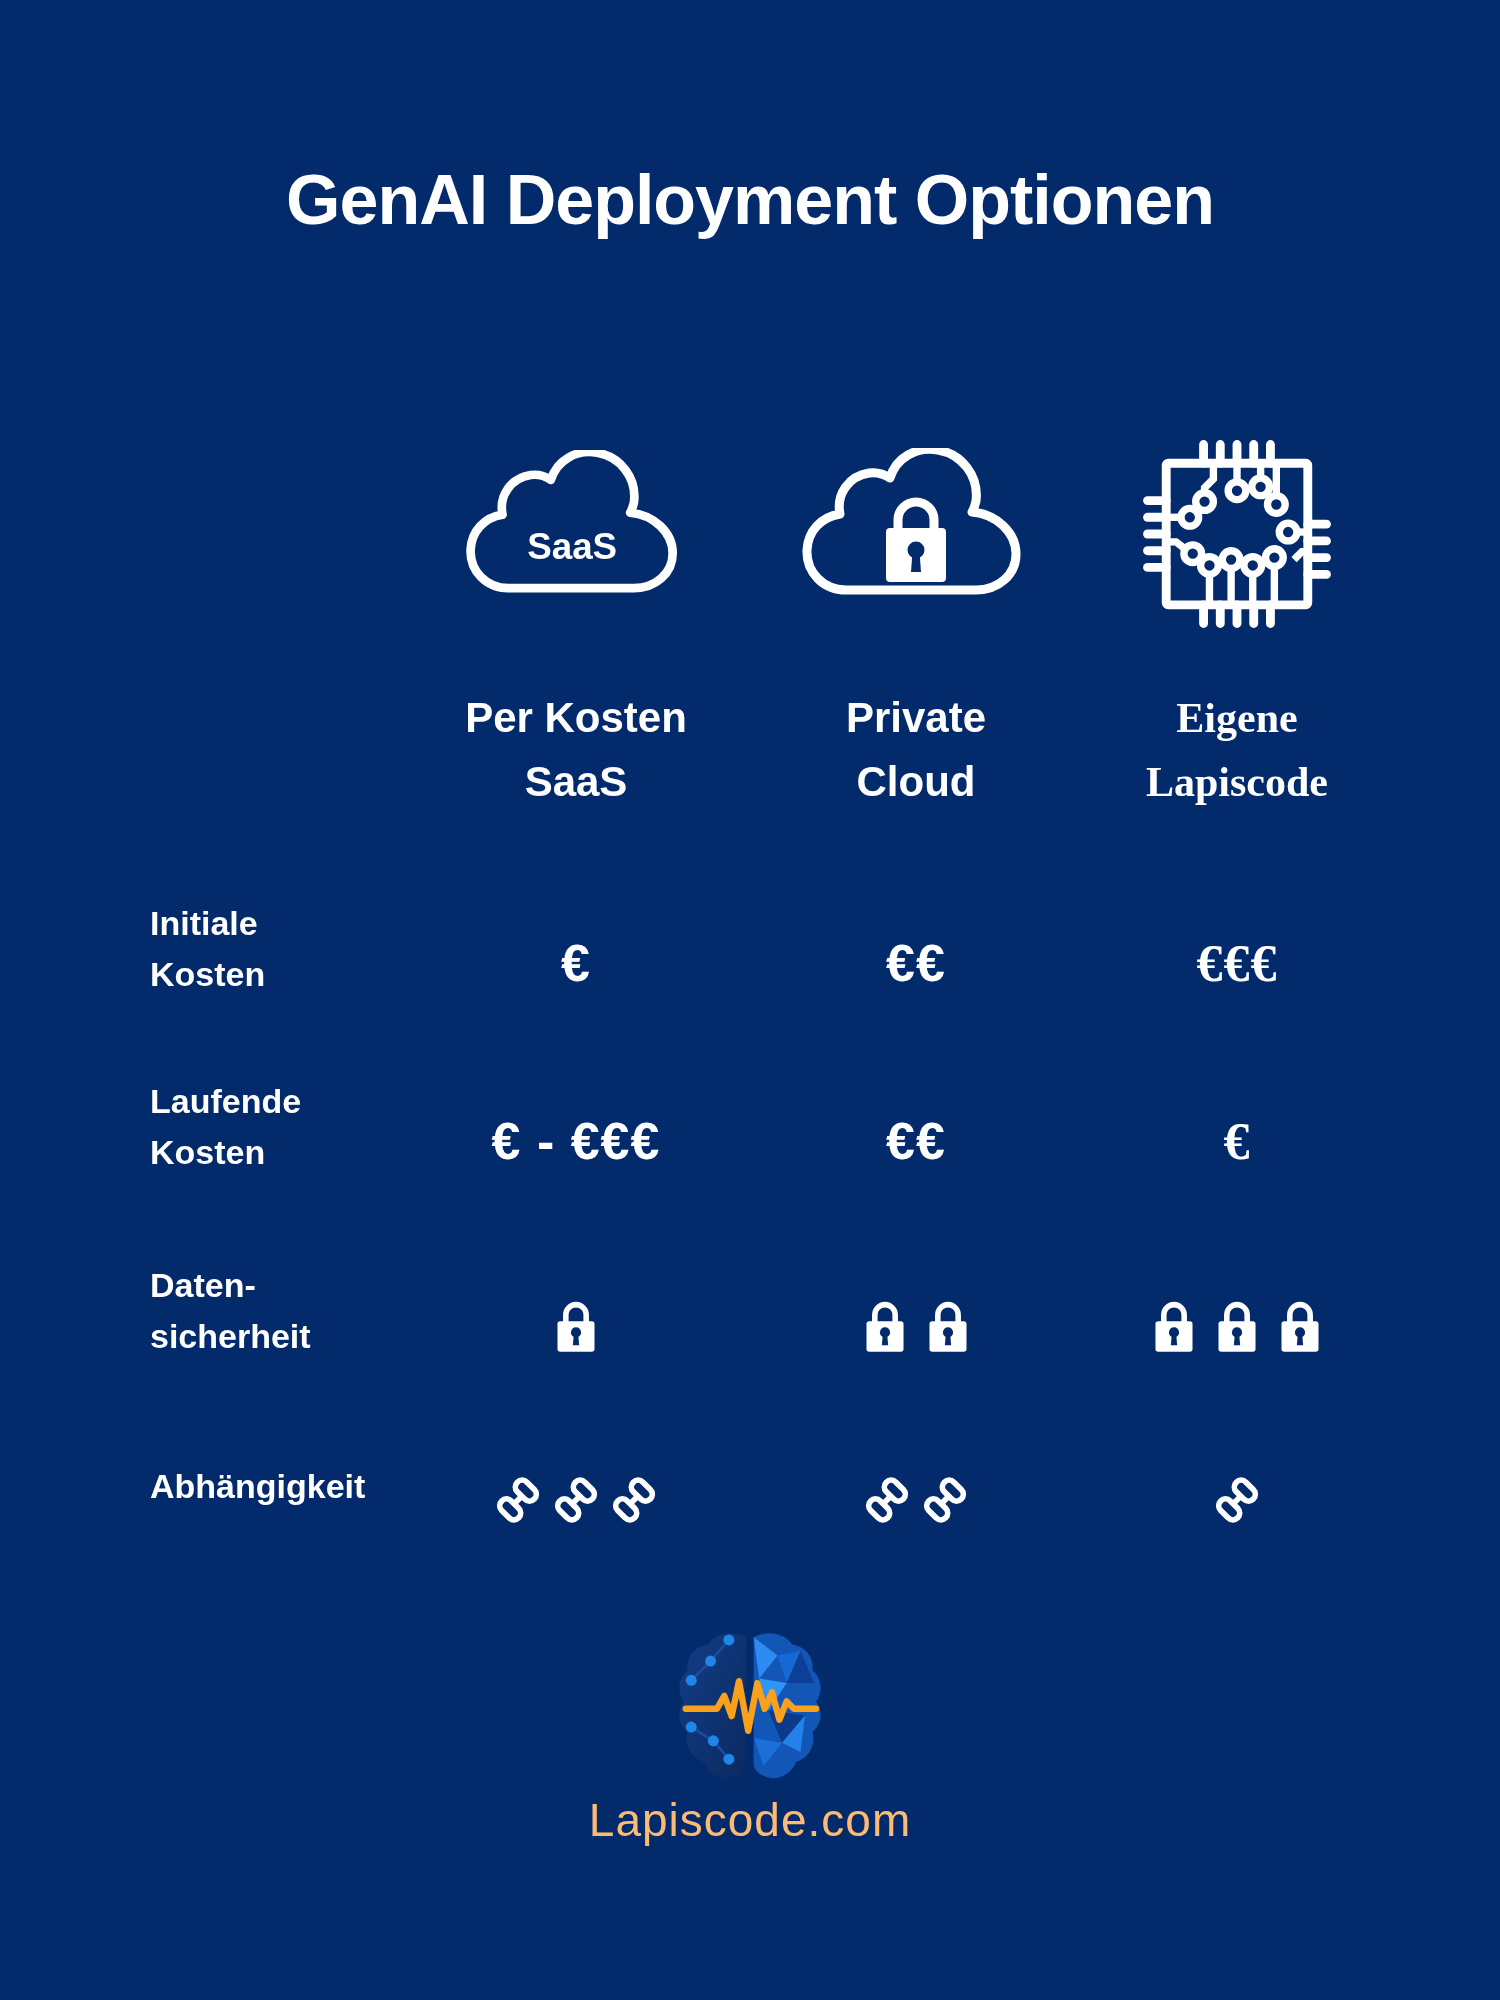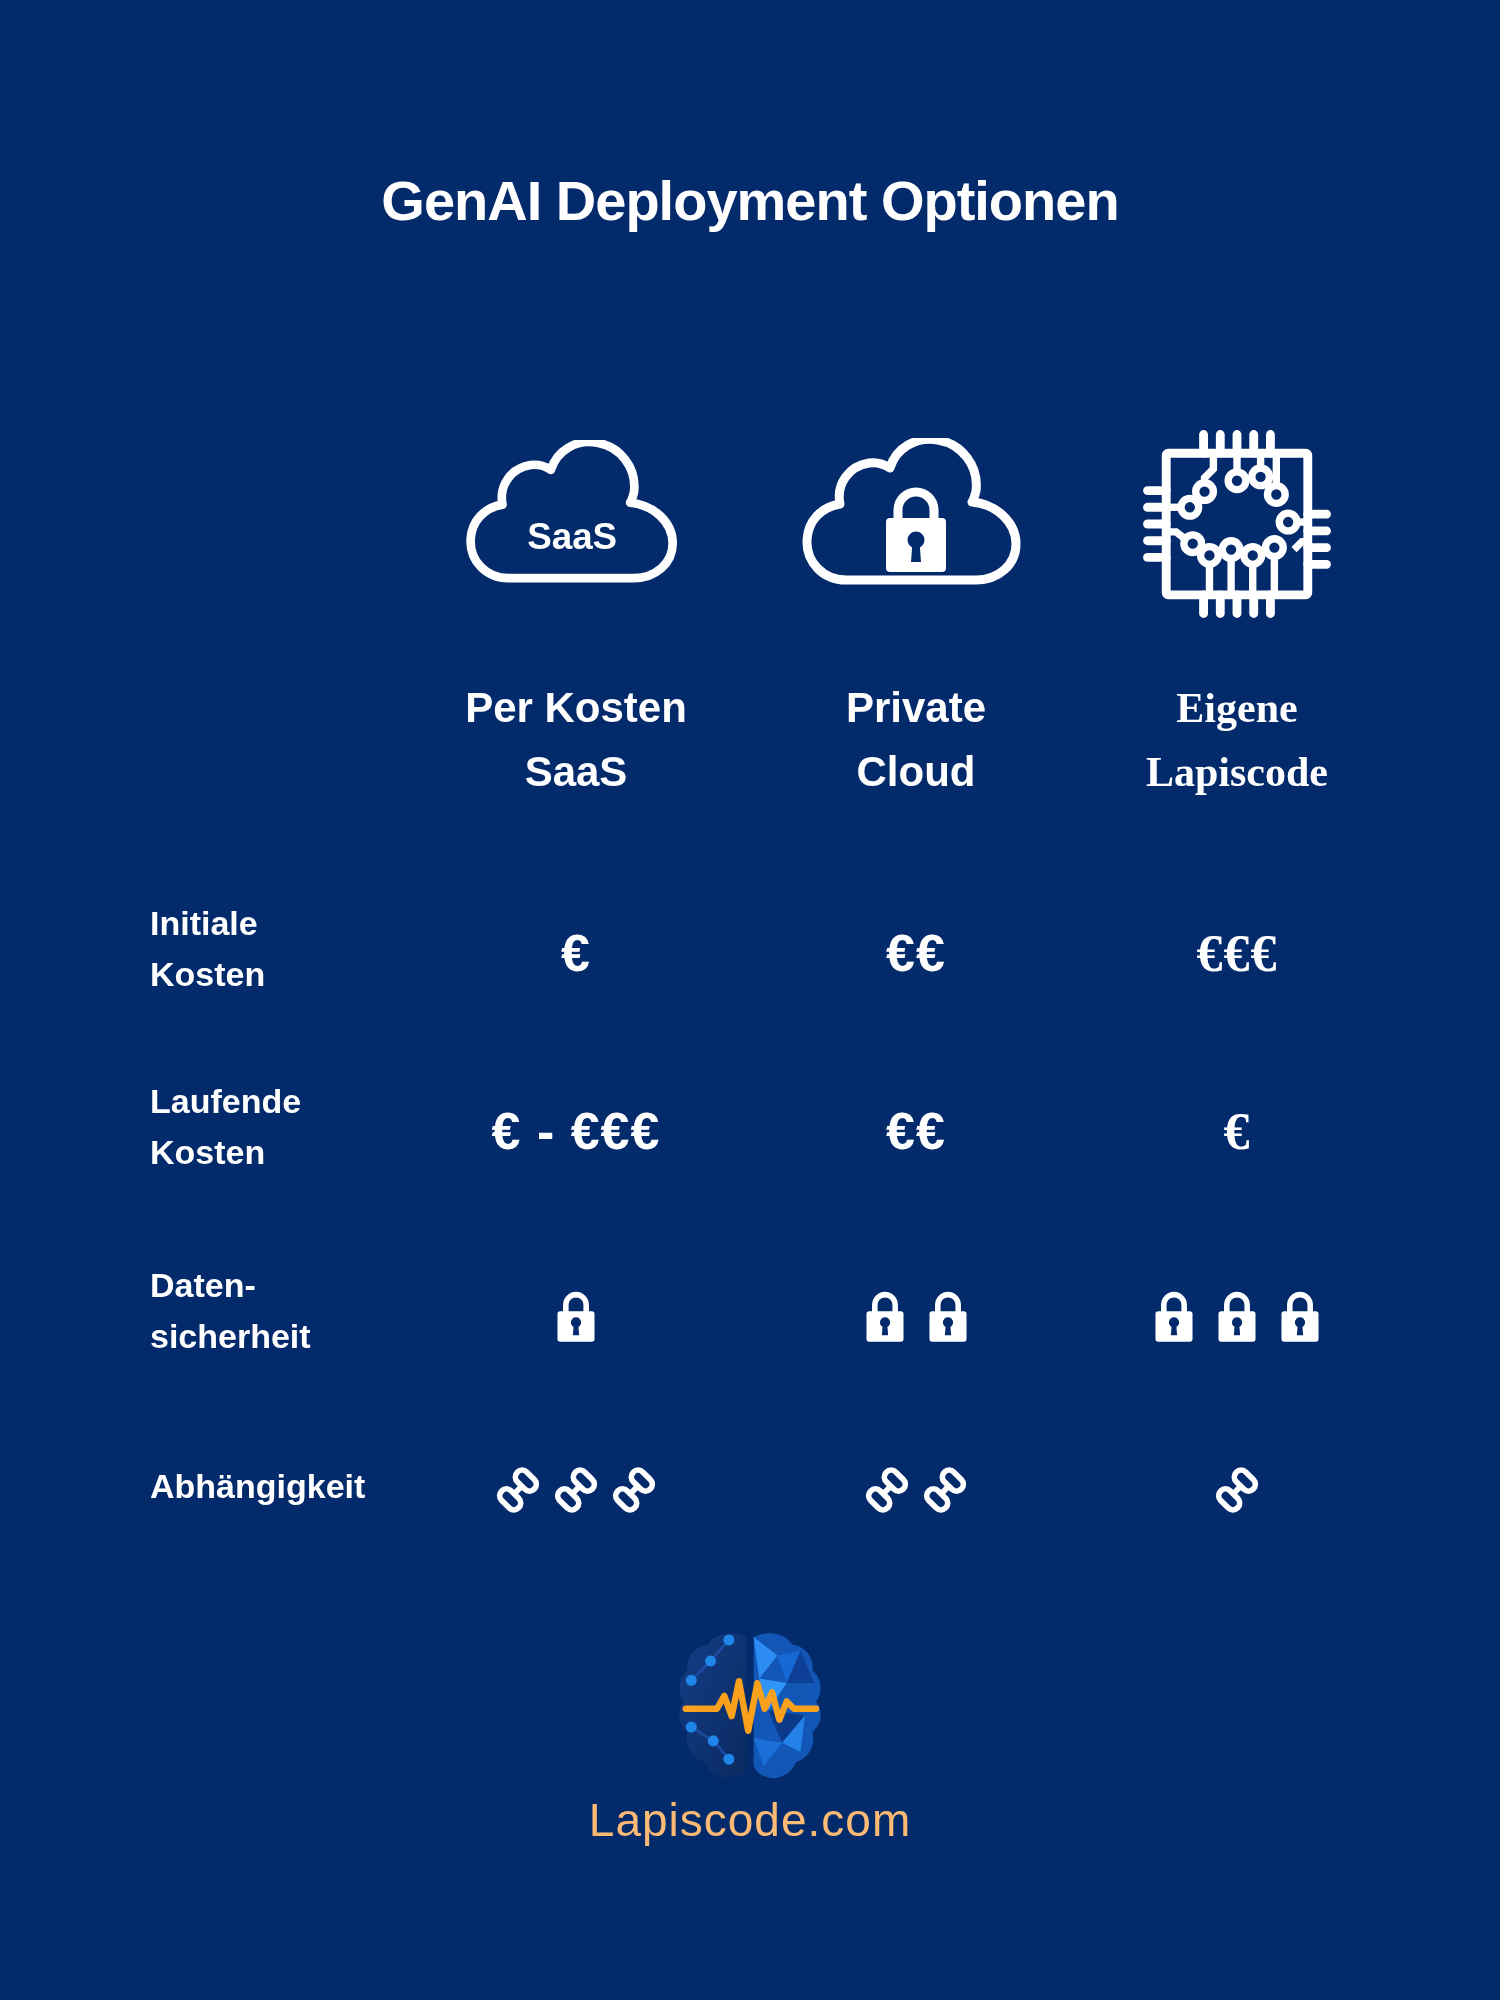--- a/index.html
+++ b/index.html
@@ -8,26 +8,26 @@
     background:#032a6b;
     font-family:"Liberation Sans", sans-serif;
     color:#ffffff;
     overflow:hidden;
     position:relative;
   }
   .page{position:absolute;inset:0;}
   .title{
     position:absolute;top:140px;left:0;width:1500px;height:120px;
     display:flex;align-items:center;justify-content:center;
-    font-size:56px;font-weight:bold;letter-spacing:-1px;
+    font-size:70px;font-weight:bold;letter-spacing:-1px;
     margin:0;white-space:nowrap;
   }
   .row{position:absolute;left:0;width:1500px;}
   .cell{
-    position:absolute;top:4px;height:100%;
+    position:absolute;top:14px;height:100%;
     display:flex;align-items:center;justify-content:center;
     text-align:center;
   }
   .lab{
     position:absolute;left:150px;top:0;height:100%;width:330px;
     display:flex;flex-direction:column;justify-content:center;
     font-size:34px;font-weight:bold;line-height:51px;
     text-align:left;
   }
   .c1{left:416px;width:320px;}

